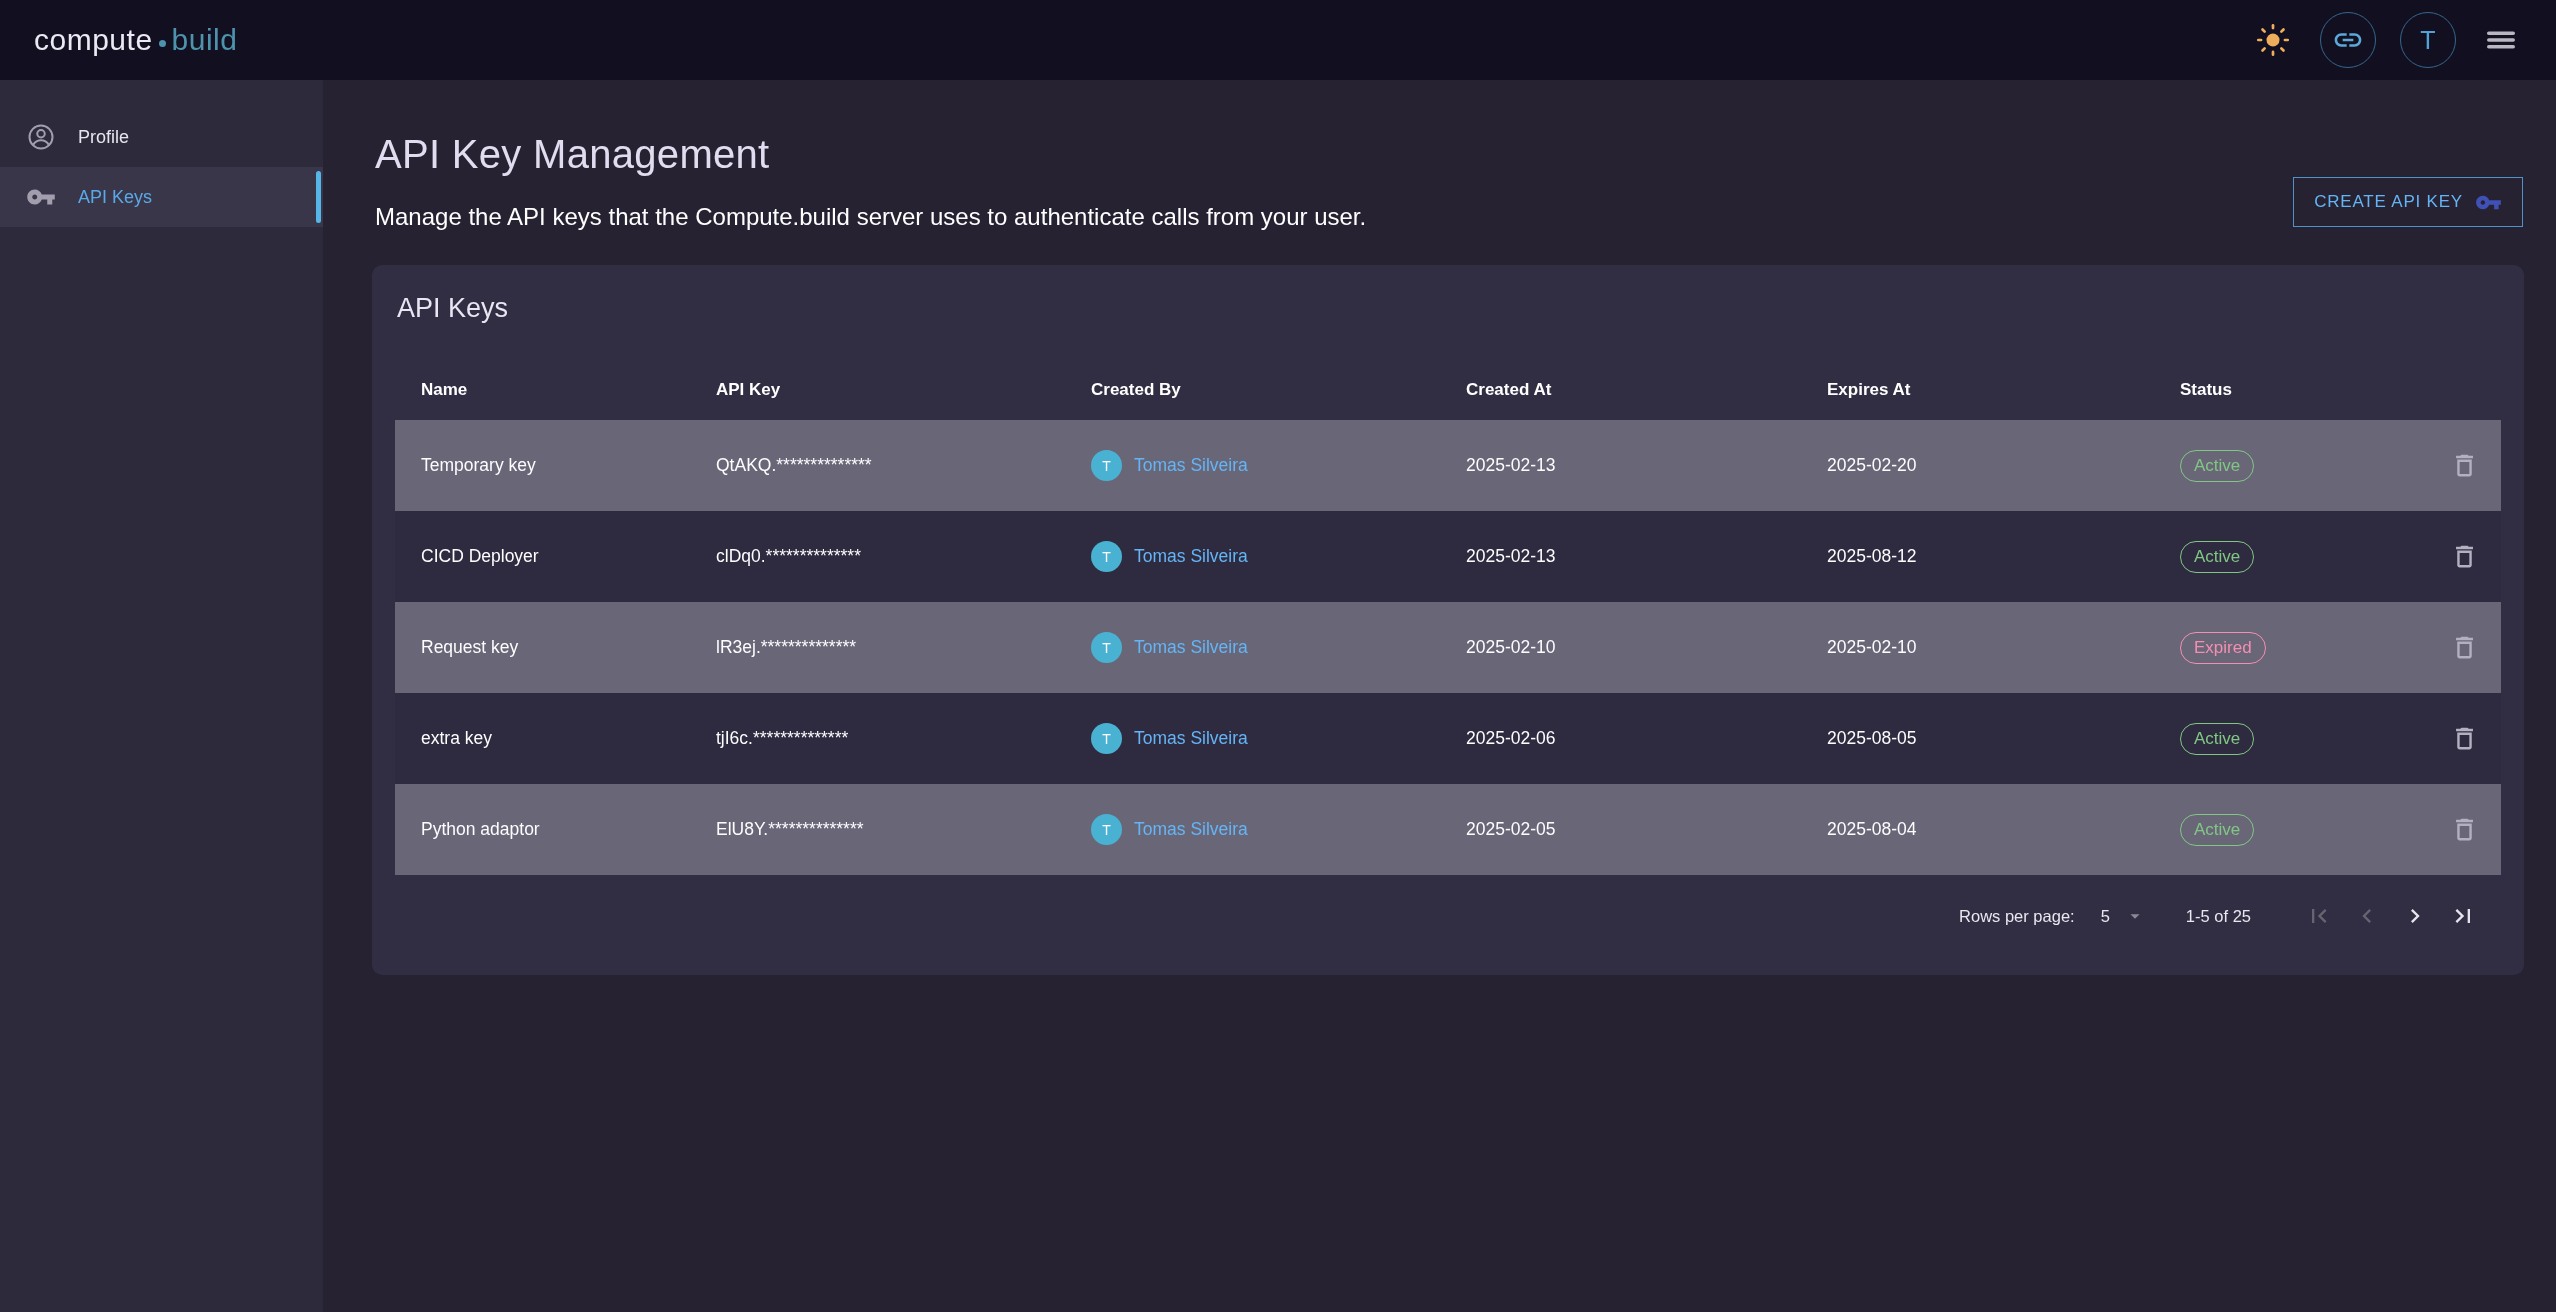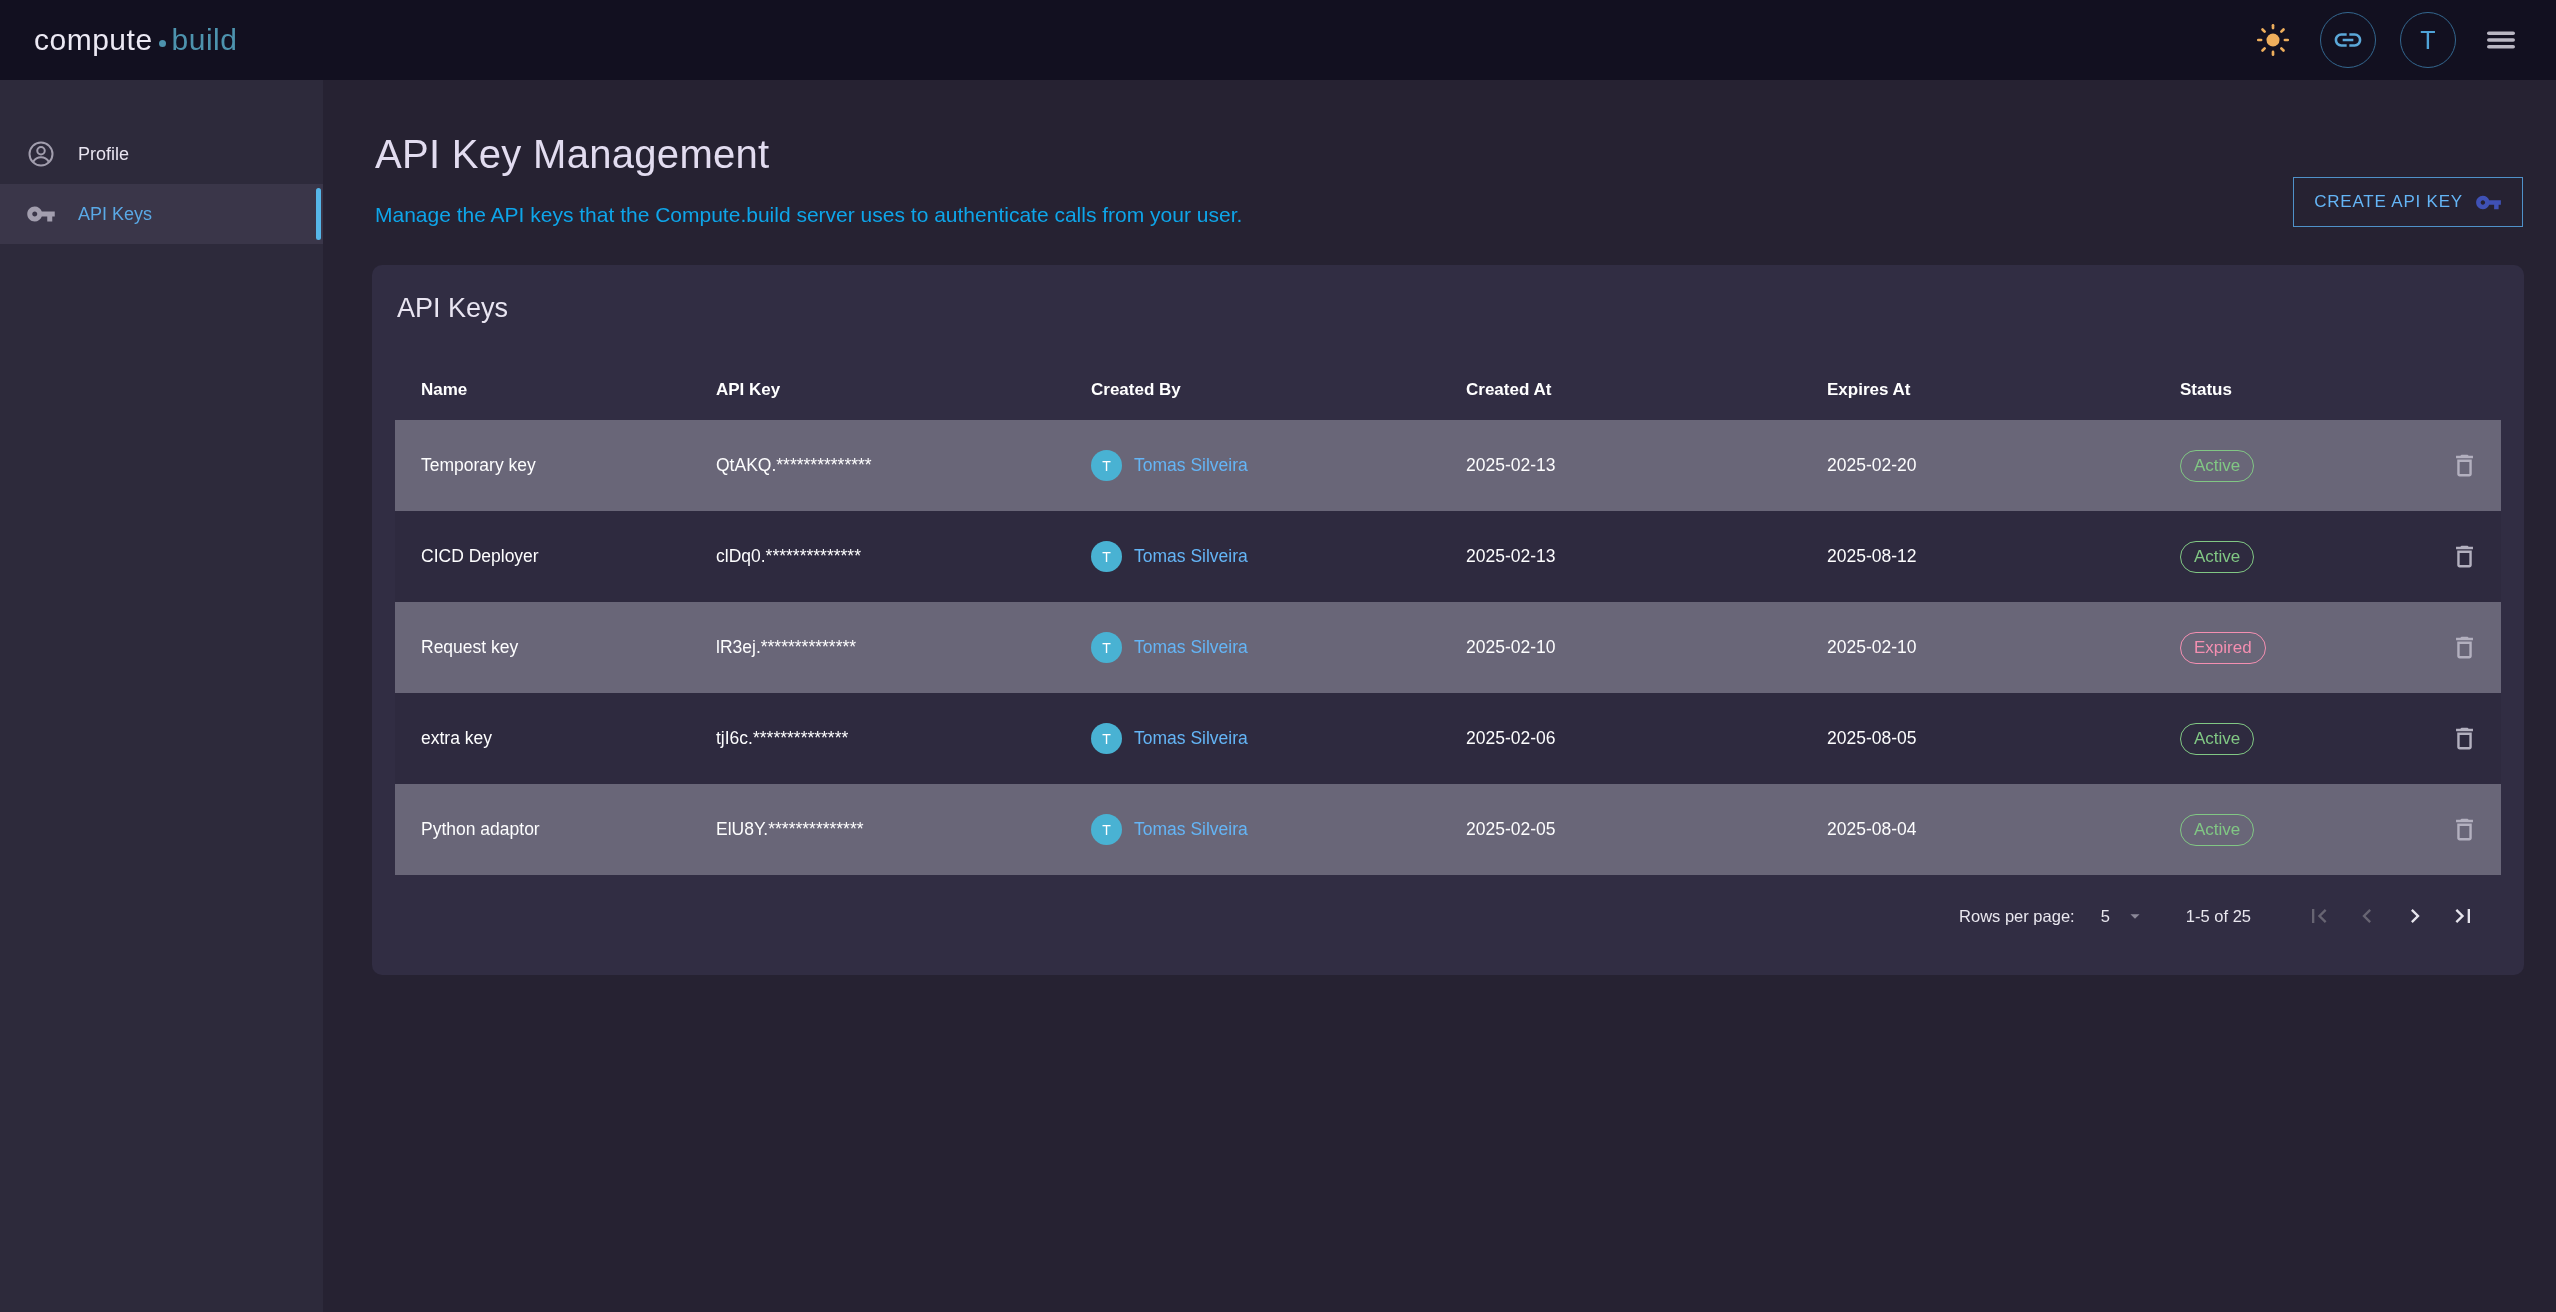--- a/index.html
+++ b/index.html
@@ -33,38 +33,38 @@
   .circle-btn{
     width:56px;height:56px;border-radius:50%;border:1px solid #33678f;background:transparent;
     display:flex;align-items:center;justify-content:center;cursor:pointer;color:#5ba8d9;
   }
   .circle-btn.avatar span{font-size:25px;color:#4fa3d8;}
   .sun-svg{color:var(--sun-orange);}
   .menu-svg{color:#b9b6c2;}
   
   .sidebar{
     position:absolute;left:0;top:80px;width:323px;height:1232px;
-    background:#2d2a3b;padding-top:44px;
+    background:#2d2a3b;padding-top:27px;
   }
   .side-item{
     position:relative;height:60px;display:flex;align-items:center;gap:22px;
     padding-left:26px;cursor:pointer;color:#e8e4f0;font-size:18px;
   }
   .side-item .s-icon{color:#a29eae;display:flex;}
   .side-item.selected{background:#3a3649;color:#5aa9e6;}
   .side-item.selected::after{
     content:"";position:absolute;right:2px;top:4px;bottom:4px;width:5px;
     background:var(--selected-indicator);border-radius:4px;
   }
   
   .content{position:absolute;left:323px;top:80px;width:2233px;height:1232px;}
   .page-title{
     margin:52px 0 0 52px;font-size:40px;font-weight:400;color:#e2dcf0;letter-spacing:.3px;
   }
-  .page-subtitle{margin:26px 0 0 52px;font-size:21px;color:#0ea5e9;}
+  .page-subtitle{margin:26px 0 0 52px;font-size:24px;color:#ffffff;}
   .create-btn{
     position:absolute;right:33px;top:97px;height:50px;padding:0 20px;
     background:transparent;border:1px solid #4f91c9;border-radius:0;
     color:var(--accent-blue);font-size:17px;font-weight:500;letter-spacing:.8px;
     display:flex;align-items:center;gap:12px;cursor:pointer;font-family:inherit;
   }
   .create-btn .btn-key{color:#3f51b5;display:flex;}
   
   .card{
     position:absolute;left:49px;top:185px;width:2152px;height:710px;

